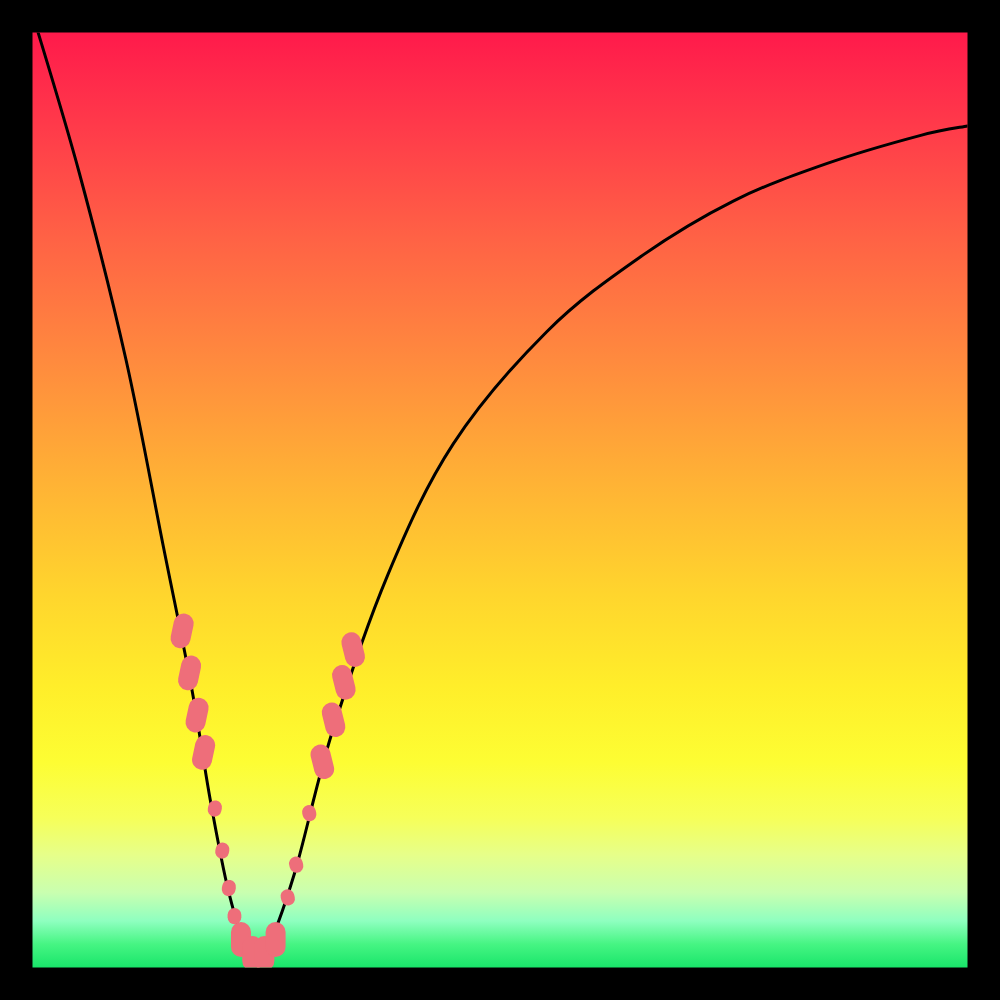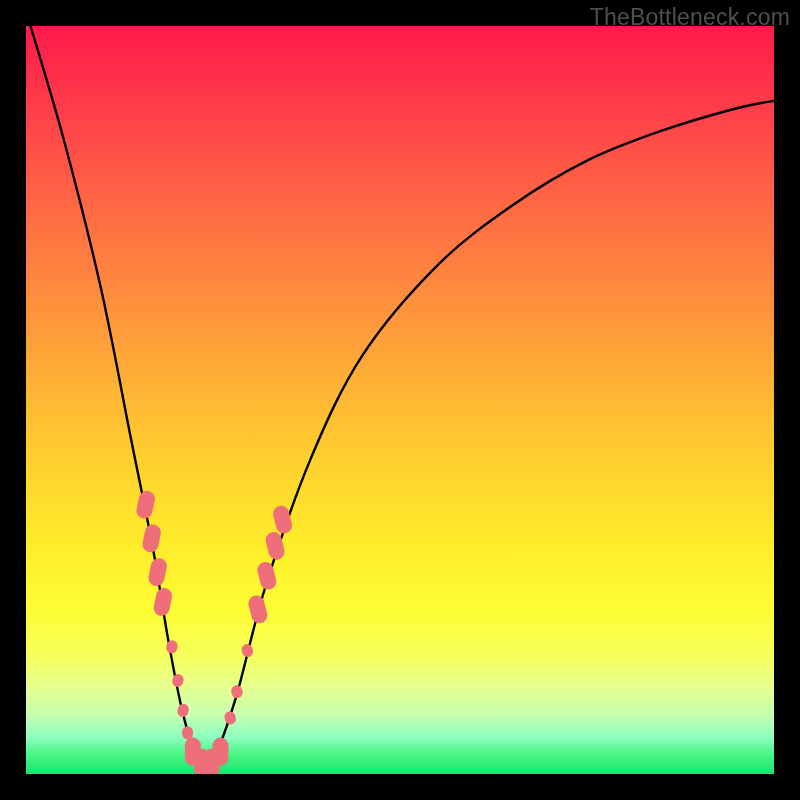--- a/index.html
+++ b/index.html
@@ -86,14 +86,13 @@
           <rect x="198.704" y="685.4" width="11" height="13" rx="5.5" ry="5.5" fill="#ee6e7a" transform="rotate(-14 204.204 691.9)"></rect>
           <rect x="205.43599999999998" y="659.22" width="11" height="13" rx="5.5" ry="5.5" fill="#ee6e7a" transform="rotate(-14 210.93599999999998 665.72)"></rect>
           <rect x="215.90800000000004" y="618.08" width="11" height="13" rx="5.5" ry="5.5" fill="#ee6e7a" transform="rotate(-14 221.40800000000004 624.58)"></rect>
           <rect x="223.88" y="569.44" width="16" height="28" rx="8" ry="8" fill="#ee6e7a" transform="rotate(-14 231.88 583.44)"></rect>
           <rect x="232.856" y="535.78" width="16" height="28" rx="8" ry="8" fill="#ee6e7a" transform="rotate(-14 240.856 549.78)"></rect>
           <rect x="241.08399999999997" y="505.86" width="16" height="28" rx="8" ry="8" fill="#ee6e7a" transform="rotate(-14 249.08399999999997 519.86)"></rect>
           <rect x="248.56399999999996" y="479.67999999999995" width="16" height="28" rx="8" ry="8" fill="#ee6e7a" transform="rotate(-14 256.56399999999996 493.67999999999995)"></rect>
         </g>
     </svg>
   </div>
-  <div class="watermark">TheBottleneck.com</div>
 </div>
 
 </body></html>

